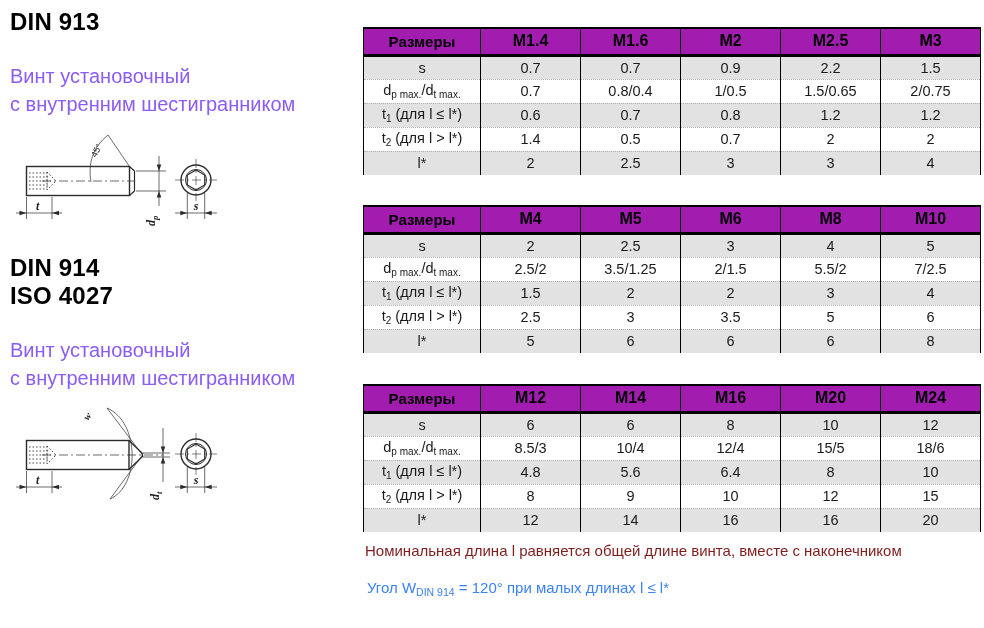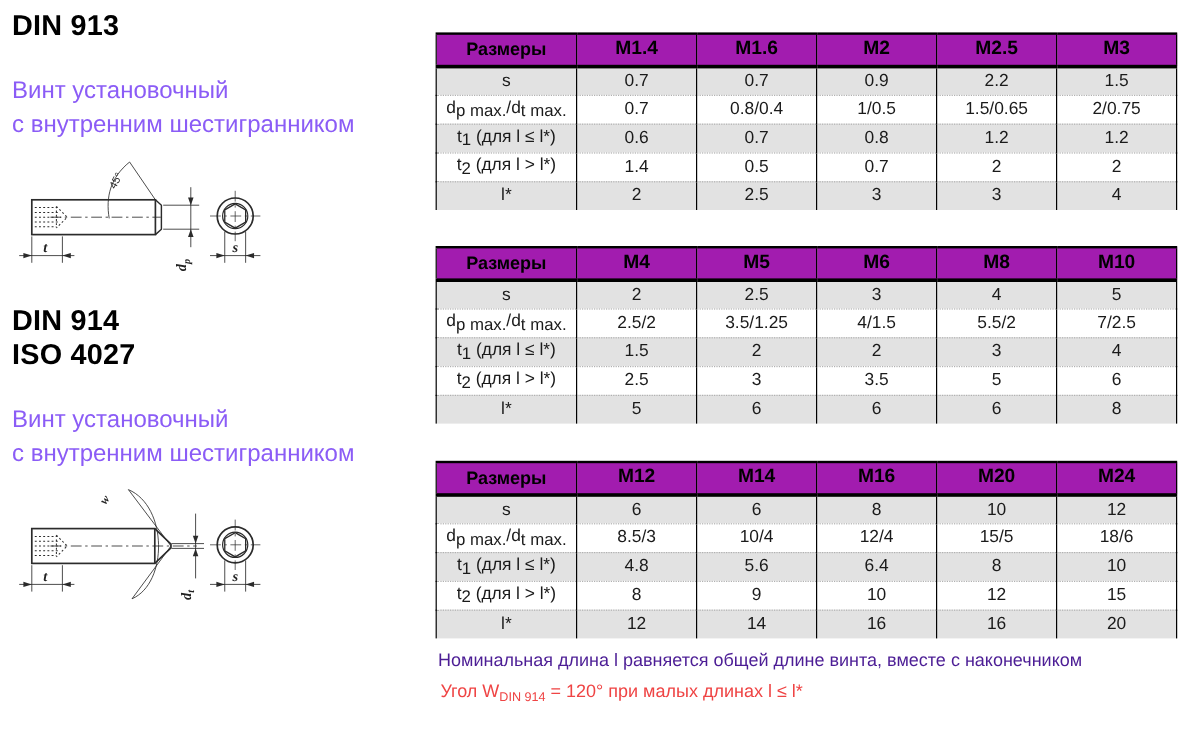--- a/index.html
+++ b/index.html
@@ -22,24 +22,24 @@
   .t2m { margin-top:30px; } .t3m { margin-top:31px; }
   table.dim th { background:#a21caf; font-size:16px; font-weight:bold; height:27px;
                  text-align:center; vertical-align:middle; color:#000;
                  border-top:2px solid #000; border-bottom:3px solid #000; }
   table.dim th.corner { font-size:15px; }
   table.dim td { font-size:14.5px; height:24px; text-align:center; vertical-align:middle;
                  color:#1a1a1a; border-top:1px dotted #b0b0b0; }
   table.dim td + td, table.dim th + th { border-left:1.5px solid #000; }
   table.dim tr.g td { background:#e2e2e2; }
   td.lbl { font-size:14px; }
-  td.lbl sub { font-size:14px; vertical-align:-3px; }
-
-  .note  { font-size:15px; margin:10px 0 0 2px; color:#4c1d95; }
-  .angle { font-size:15px; margin:9px 0 0 4px; color:#ef4444; }
+  td.lbl sub { font-size:10px; vertical-align:-3px; }
+
+  .note  { font-size:15px; margin:10px 0 0 2px; color:#7f1d1d; }
+  .angle { font-size:15px; margin:20px 0 0 4px; color:#3b82f6; }
   .angle + .angle { margin-top:5px; }
   .angle sub { font-size:10.5px; vertical-align:-3px; }
 
   
   .dimtxt { font-family:"Liberation Serif", serif; font-style:italic; font-weight:bold; fill:#222; }
 </style>
 </head>
 <body>
 
 <div class="page">
@@ -220,21 +220,21 @@
           <td>2</td>
           <td>2.5</td>
           <td>3</td>
           <td>4</td>
           <td>5</td>
         </tr>
         <tr>
           <td class="lbl"><span>d</span><sub>p max.</sub><span>/d</span><sub>t max.</sub></td>
           <td>2.5/2</td>
           <td>3.5/1.25</td>
-          <td>4/1.5</td>
+          <td>2/1.5</td>
           <td>5.5/2</td>
           <td>7/2.5</td>
         </tr>
         <tr class="g">
           <td class="lbl"><span>t</span><sub>1</sub><span> (для l ≤ l*)</span></td>
           <td>1.5</td>
           <td>2</td>
           <td>2</td>
           <td>3</td>
           <td>4</td>

